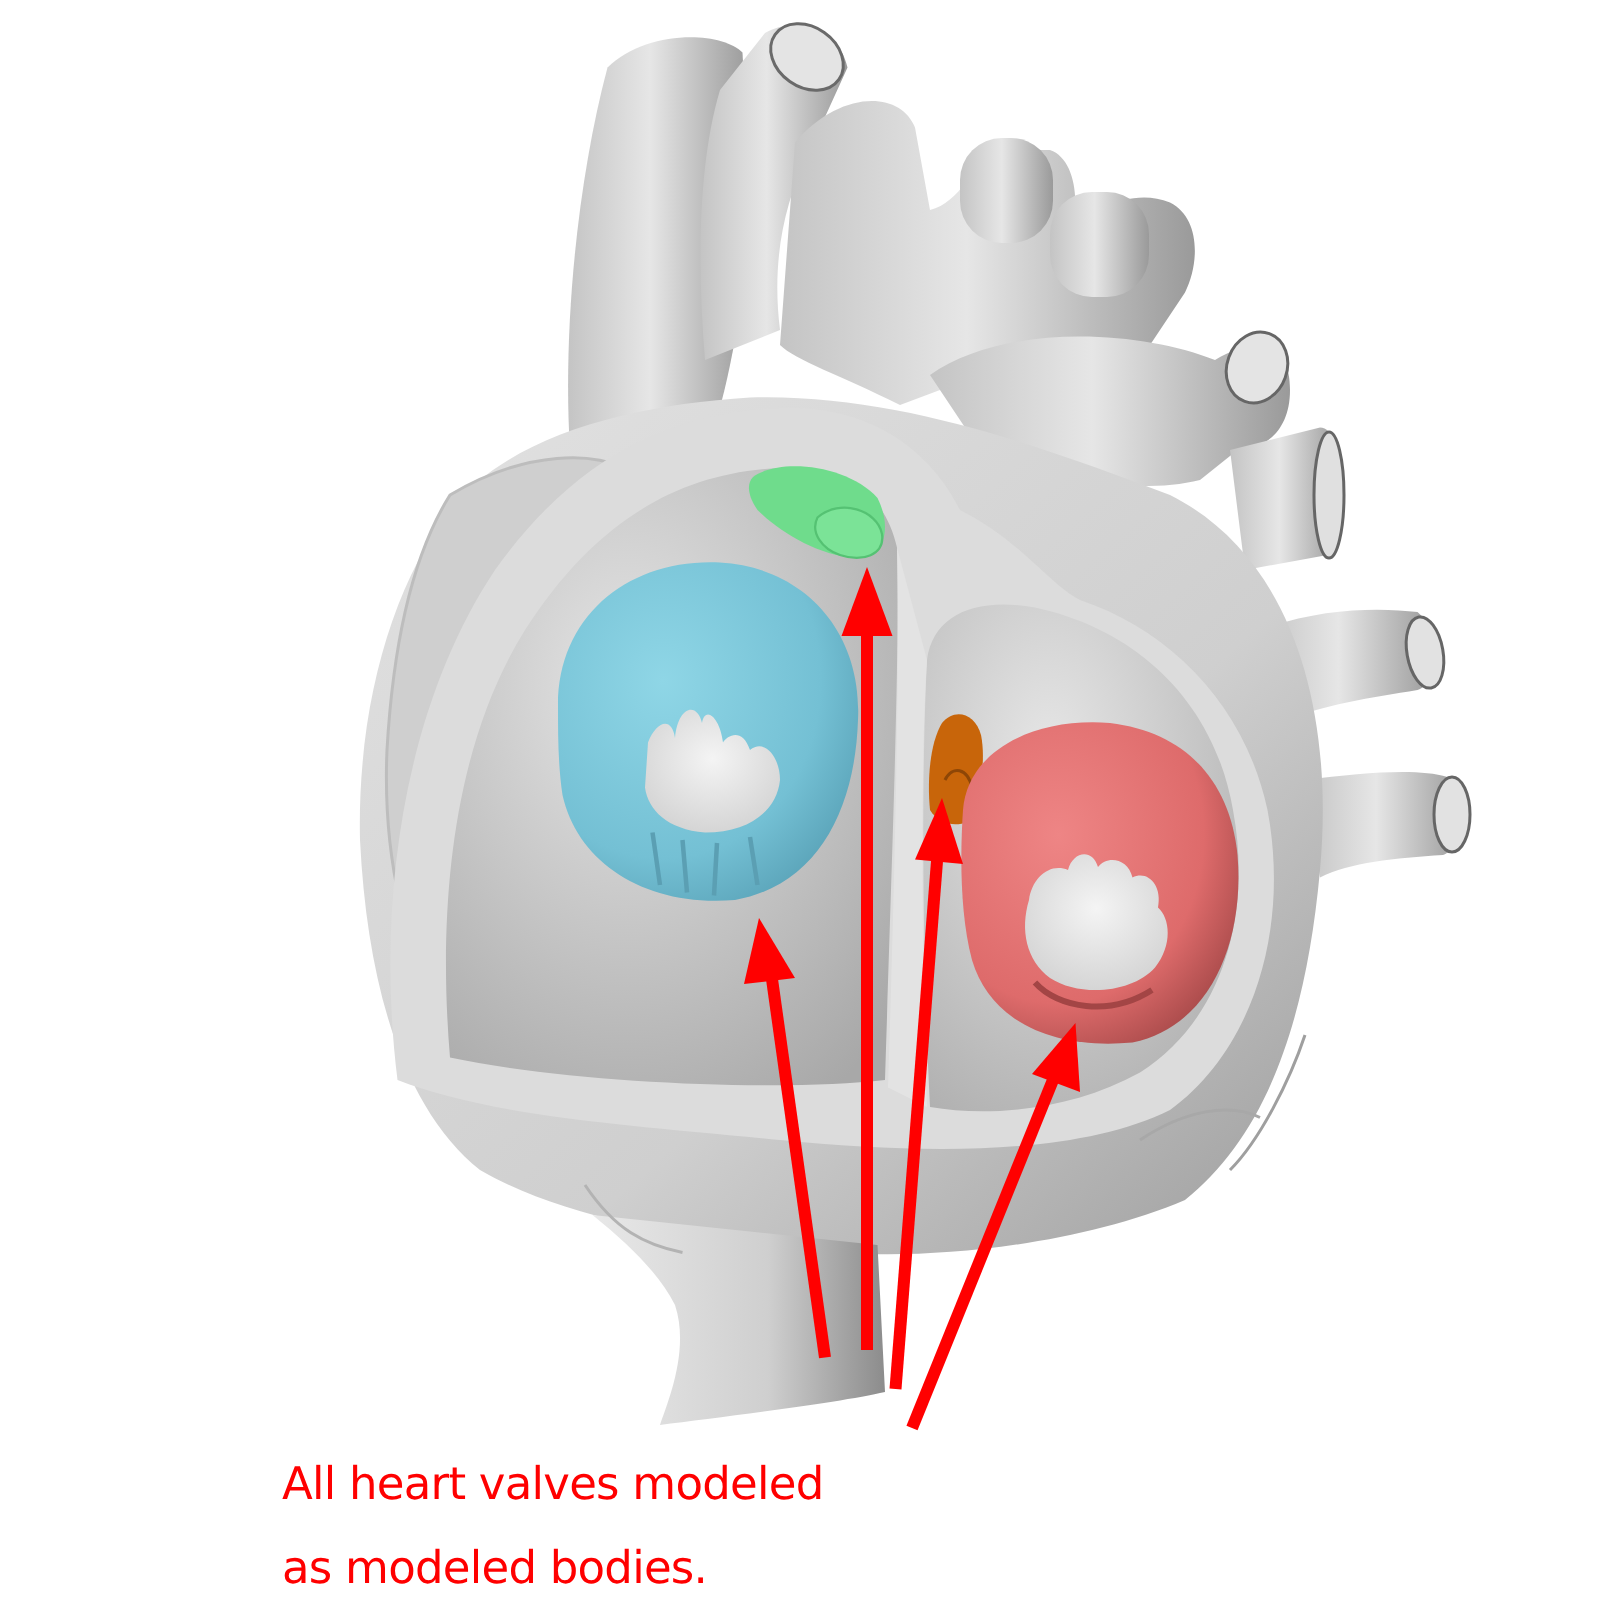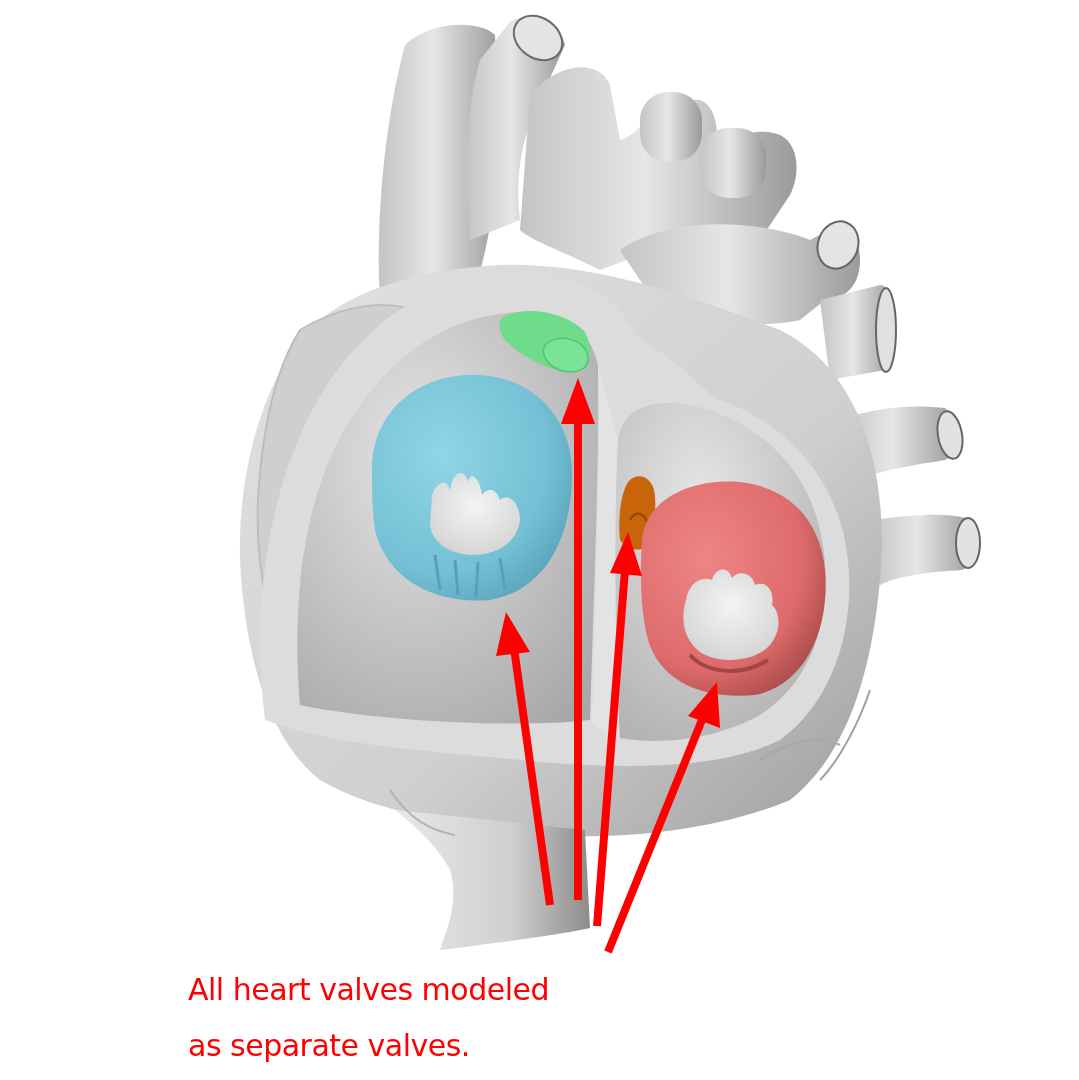--- a/index.html
+++ b/index.html
@@ -143,14 +143,14 @@
     </g>
     <g>
       <line x1="608" y1="952" x2="704" y2="715" stroke="#ff0000" stroke-width="8"></line>
       <polygon points="717,682 720,728 688,716" fill="#ff0000"></polygon>
     </g>
   </g>
 </svg>
 
 <div class="caption">
   <div>All heart valves modeled</div>
-  <div>as separate valves.</div>
+  <div>as modeled bodies.</div>
 </div>
 
 </body></html>

